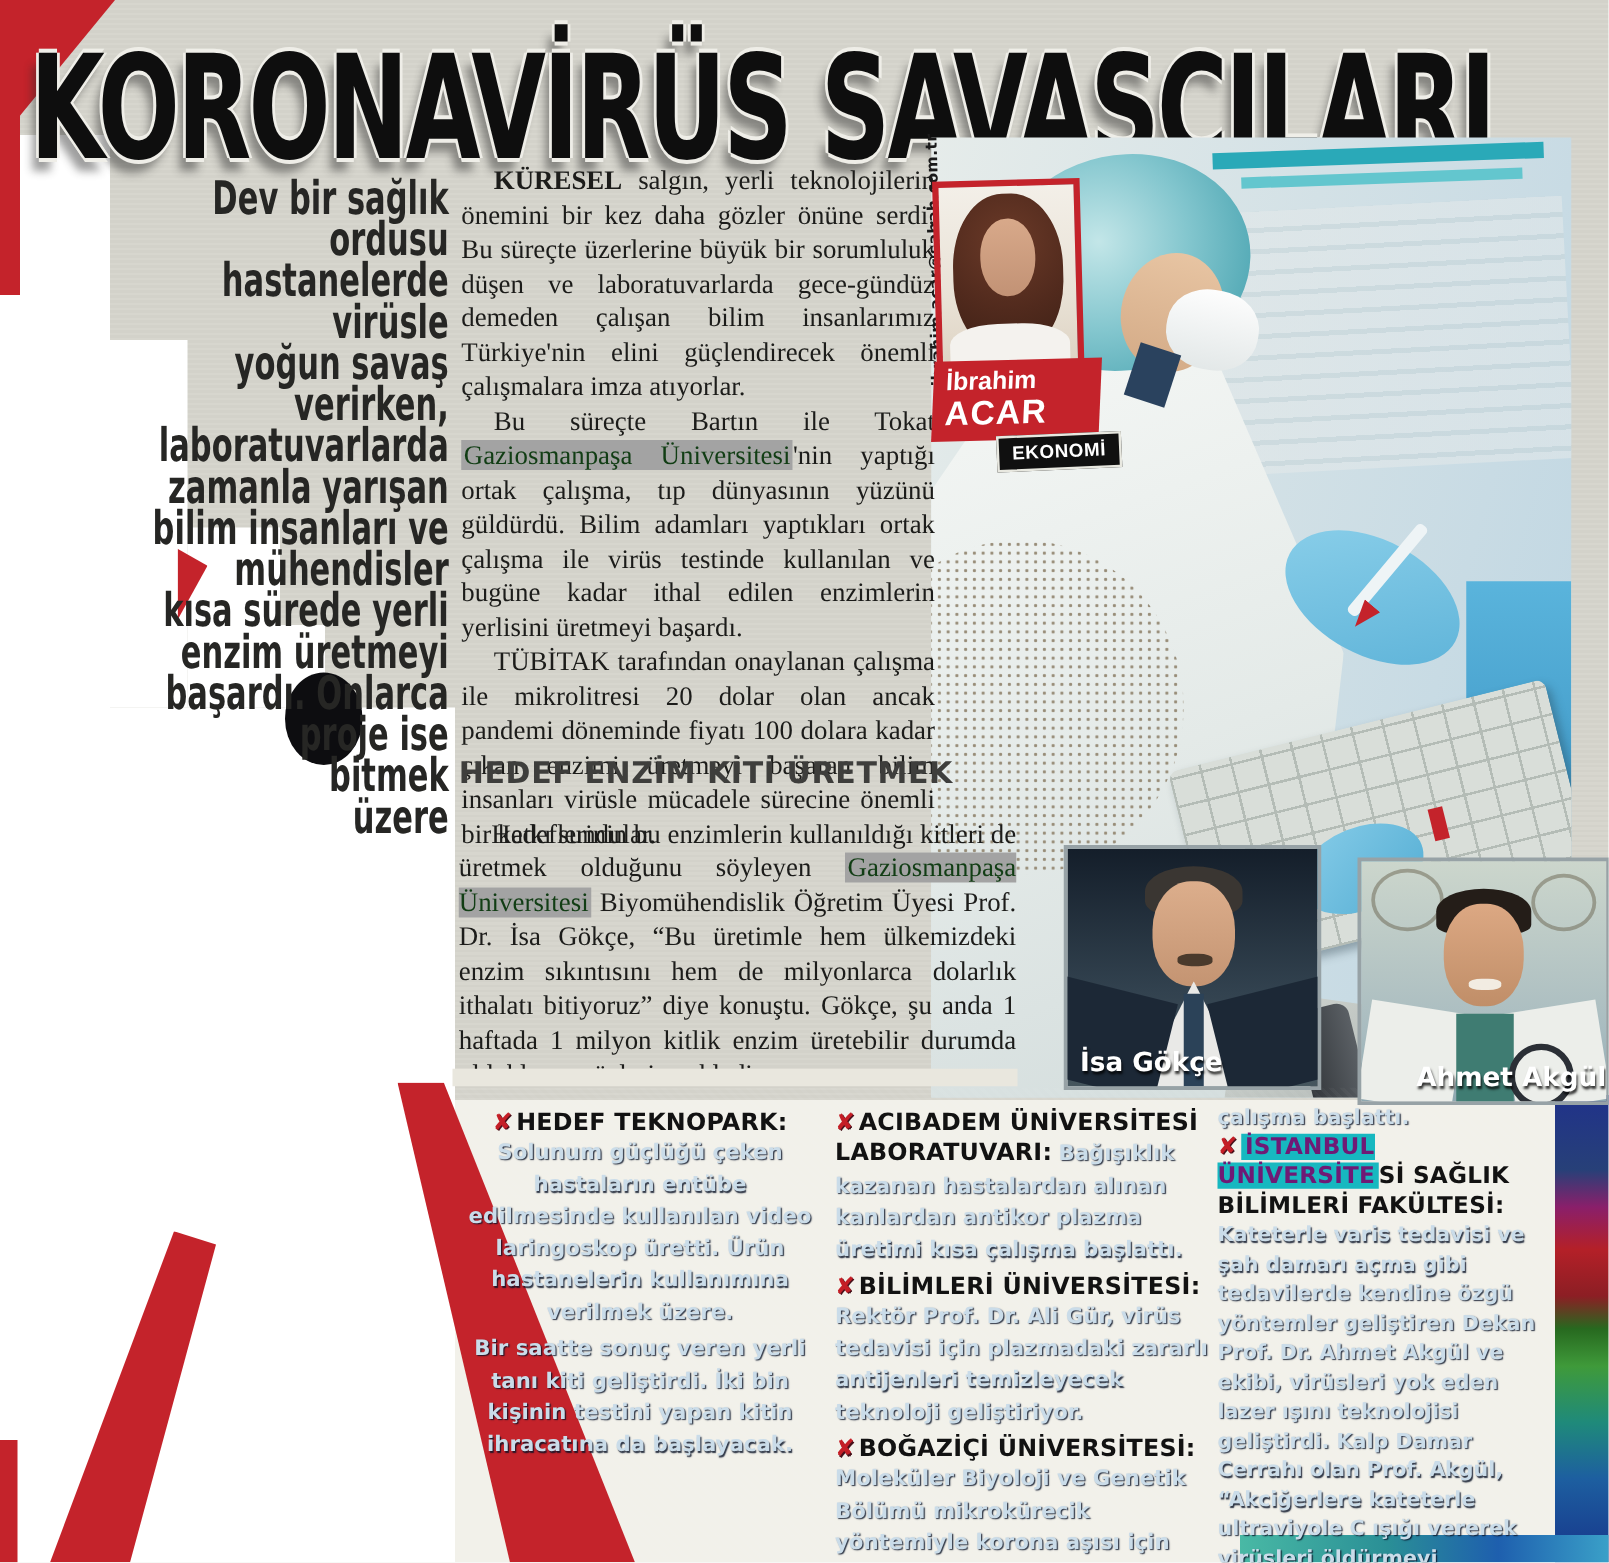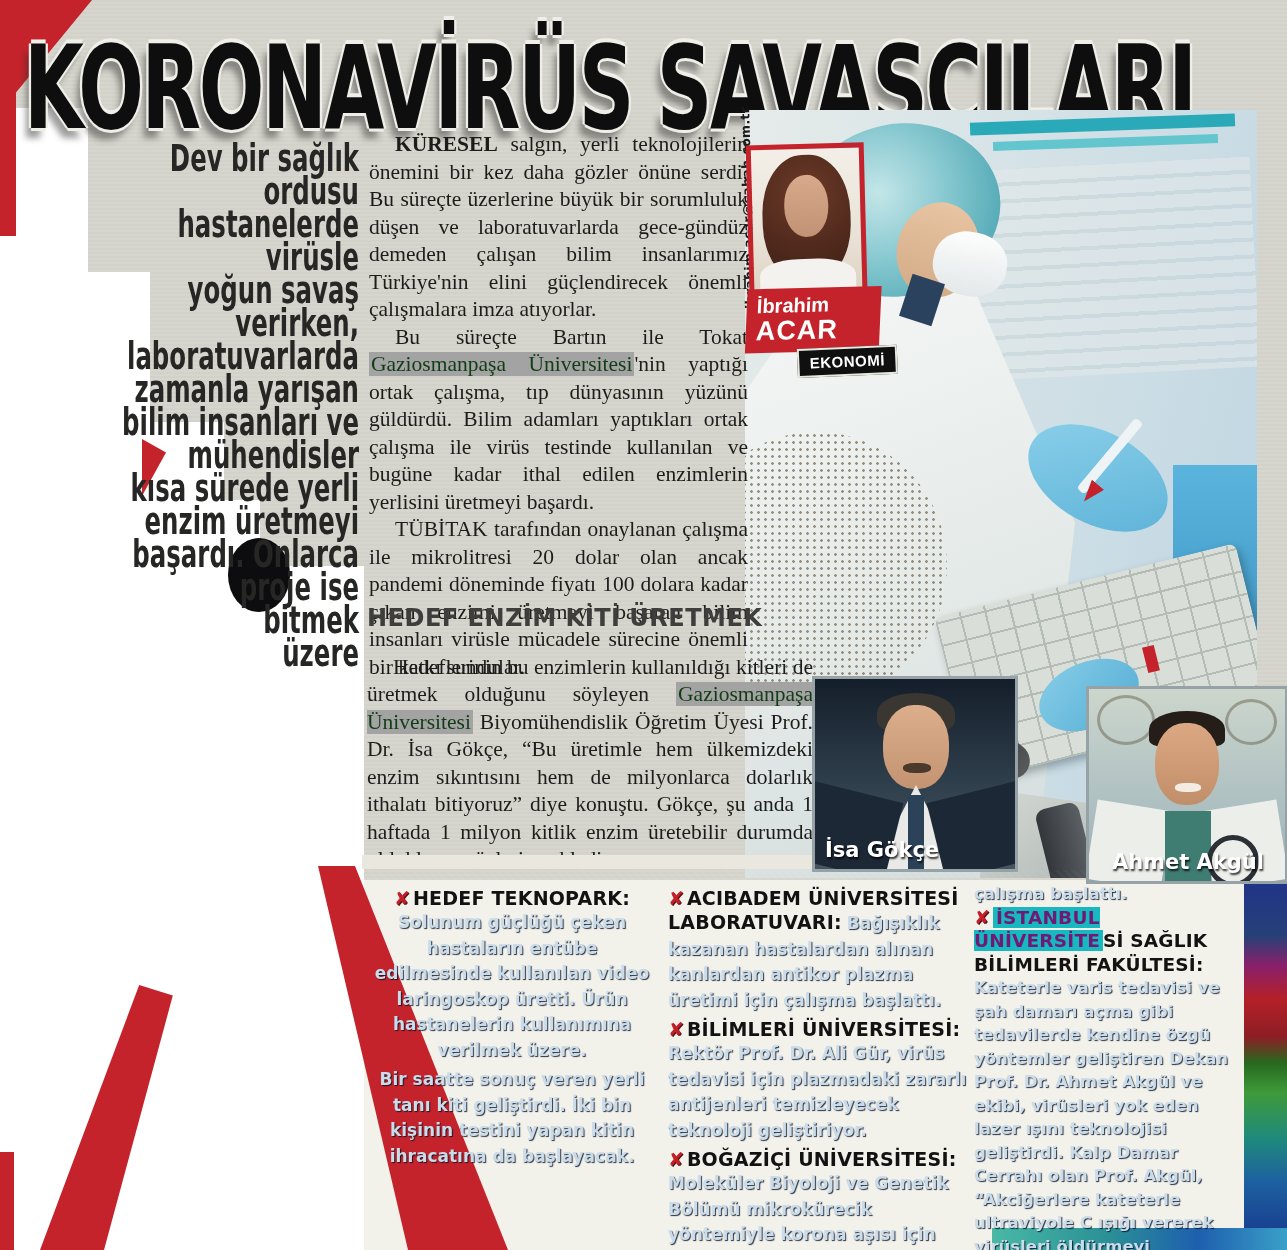--- a/index.html
+++ b/index.html
@@ -114,21 +114,21 @@
     transform:rotate(8deg);background:linear-gradient(140deg,#d3d8d3,#a9b0ae);}
   .lab .scopearm{position:absolute;left:306px;top:694px;width:44px;height:146px;
     transform:rotate(-14deg);background:linear-gradient(90deg,#33373b,#5b6065);border-radius:10px;}
   .lab .tips{position:absolute;left:428px;top:700px;width:76px;height:64px;background:#2f9ec8;
     border:3px solid #8fd0e4;}
   .lab .vial{position:absolute;left:400px;top:536px;width:12px;height:26px;background:#c4232b;transform:rotate(-14deg);}
   
   .inset{position:absolute;overflow:hidden;border:3px solid #97a2a6;}
   .inset .cap{position:absolute;bottom:7px;left:10px;color:#fff;font-weight:700;font-size:21px;
     font-family:"DejaVu Sans",sans-serif;text-shadow:1px 2px 2px rgba(0,0,0,.8);}
-  .isa{left:812px;top:676px;width:200px;height:190px;background:linear-gradient(180deg,#141e2a 0%,#32424f 60%,#46565e 100%);}
+  .isa{left:851px;top:676px;width:200px;height:190px;background:linear-gradient(180deg,#141e2a 0%,#32424f 60%,#46565e 100%);}
   .isa .face{position:absolute;left:68px;top:26px;width:66px;height:84px;border-radius:46%;
     background:linear-gradient(180deg,#dcae8c,#c49472);}
   .isa .hair{position:absolute;left:62px;top:14px;width:78px;height:40px;border-radius:50% 50% 30% 30%;
     background:#3a3632;}
   .isa .mus{position:absolute;left:88px;top:84px;width:28px;height:10px;border-radius:40%;background:#4a3a2c;}
   .isa .shirt{position:absolute;left:58px;top:106px;width:86px;height:84px;background:#e9e9e7;
     clip-path:polygon(50% 0,100% 100%,0 100%);}
   .isa .suitL{position:absolute;left:-12px;top:112px;width:92px;height:80px;background:#1c2836;transform:rotate(14deg);}
   .isa .suitR{position:absolute;left:120px;top:112px;width:92px;height:80px;background:#1c2836;transform:rotate(-14deg);}
   .isa .tie{position:absolute;left:93px;top:116px;width:16px;height:74px;background:#2b4258;}
@@ -140,21 +140,21 @@
   .ahmet .face{position:absolute;left:66px;top:34px;width:64px;height:82px;border-radius:46%;
     background:linear-gradient(180deg,#dca883,#c08e68);}
   .ahmet .hair{position:absolute;left:60px;top:22px;width:76px;height:36px;border-radius:50% 50% 20% 20%;
     background:#241d18;}
   .ahmet .smile{position:absolute;left:86px;top:94px;width:26px;height:9px;border-radius:40%;background:#f2ece2;}
   .ahmet .coatL{position:absolute;left:2px;top:116px;width:76px;height:80px;background:#eceeea;transform:rotate(9deg);}
   .ahmet .coatR{position:absolute;left:118px;top:116px;width:76px;height:80px;background:#eceeea;transform:rotate(-9deg);}
   .ahmet .scrub{position:absolute;left:76px;top:122px;width:46px;height:72px;background:#3f7c72;}
   .ahmet .steth{position:absolute;left:118px;top:146px;width:42px;height:42px;border:5px solid #2b2f36;
     border-radius:50%;background:transparent;}
-  .ahmet .cap{left:auto;right:21px;}
+  .ahmet .cap{left:auto;right:0;}
   
   .panel{position:absolute;left:0;top:866px;width:1244px;height:384px;
     background:linear-gradient(120deg,#4e6182 0%,#46587a 45%,#3e516f 100%);
     background-image:repeating-linear-gradient(45deg,rgba(255,255,255,.03) 0 3px,transparent 3px 6px);
     clip-path:polygon(352px 4px,1244px 4px,1244px 384px,500px 384px);}
   .lightstrip{position:absolute;left:362px;top:855px;width:452px;height:14px;background:#e9e7de;}
   .colorstrip{position:absolute;left:1244px;top:876px;width:43px;height:374px;
     background:linear-gradient(180deg,#20328a 0%,#274078 16%,#8a1f6a 24%,#b42028 33%,#8c1e24 43%,
       #27691f 50%,#3f9a3a 58%,#1f8a7a 70%,#1d5fa0 82%,#17348a 100%);}
   .tealstrip{position:absolute;left:992px;top:1228px;width:295px;height:22px;
@@ -274,21 +274,21 @@
       <span class="pbody">Solunum güçlüğü çeken hastaların entübe edilmesinde kullanılan video laringoskop üretti. Ürün hastanelerin kullanımına verilmek üzere.</span>
     </p>
     <p class="pitem">
       <span class="pbody">Bir saatte sonuç veren yerli tanı kiti geliştirdi. İki bin kişinin testini yapan kitin ihracatına da başlayacak.</span>
     </p>
   </div>
 
   <div class="pcol pcol2">
     <p class="pitem">
       <span class="x-mark">✘</span><span class="ptitle">ACIBADEM ÜNİVERSİTESİ LABORATUVARI:</span>
-      <span class="pbody">Bağışıklık kazanan hastalardan alınan kanlardan antikor plazma üretimi için çalışma başlattı.</span>
+      <span class="pbody">Bağışıklık kazanan hastalardan alınan kanlardan antikor plazma üretimi kısa çalışma başlattı.</span>
     </p>
     <p class="pitem">
       <span class="x-mark">✘</span><span class="ptitle">BİLİMLERİ ÜNİVERSİTESİ:</span>
       <span class="pbody">Rektör Prof. Dr. Ali Gür, virüs tedavisi için plazmadaki zararlı antijenleri temizleyecek teknoloji geliştiriyor.</span>
     </p>
     <p class="pitem">
       <span class="x-mark">✘</span><span class="ptitle">BOĞAZİÇİ ÜNİVERSİTESİ:</span><br>
       <span class="pbody">Moleküler Biyoloji ve Genetik Bölümü mikrokürecik yöntemiyle korona aşısı için</span>
     </p>
   </div>

